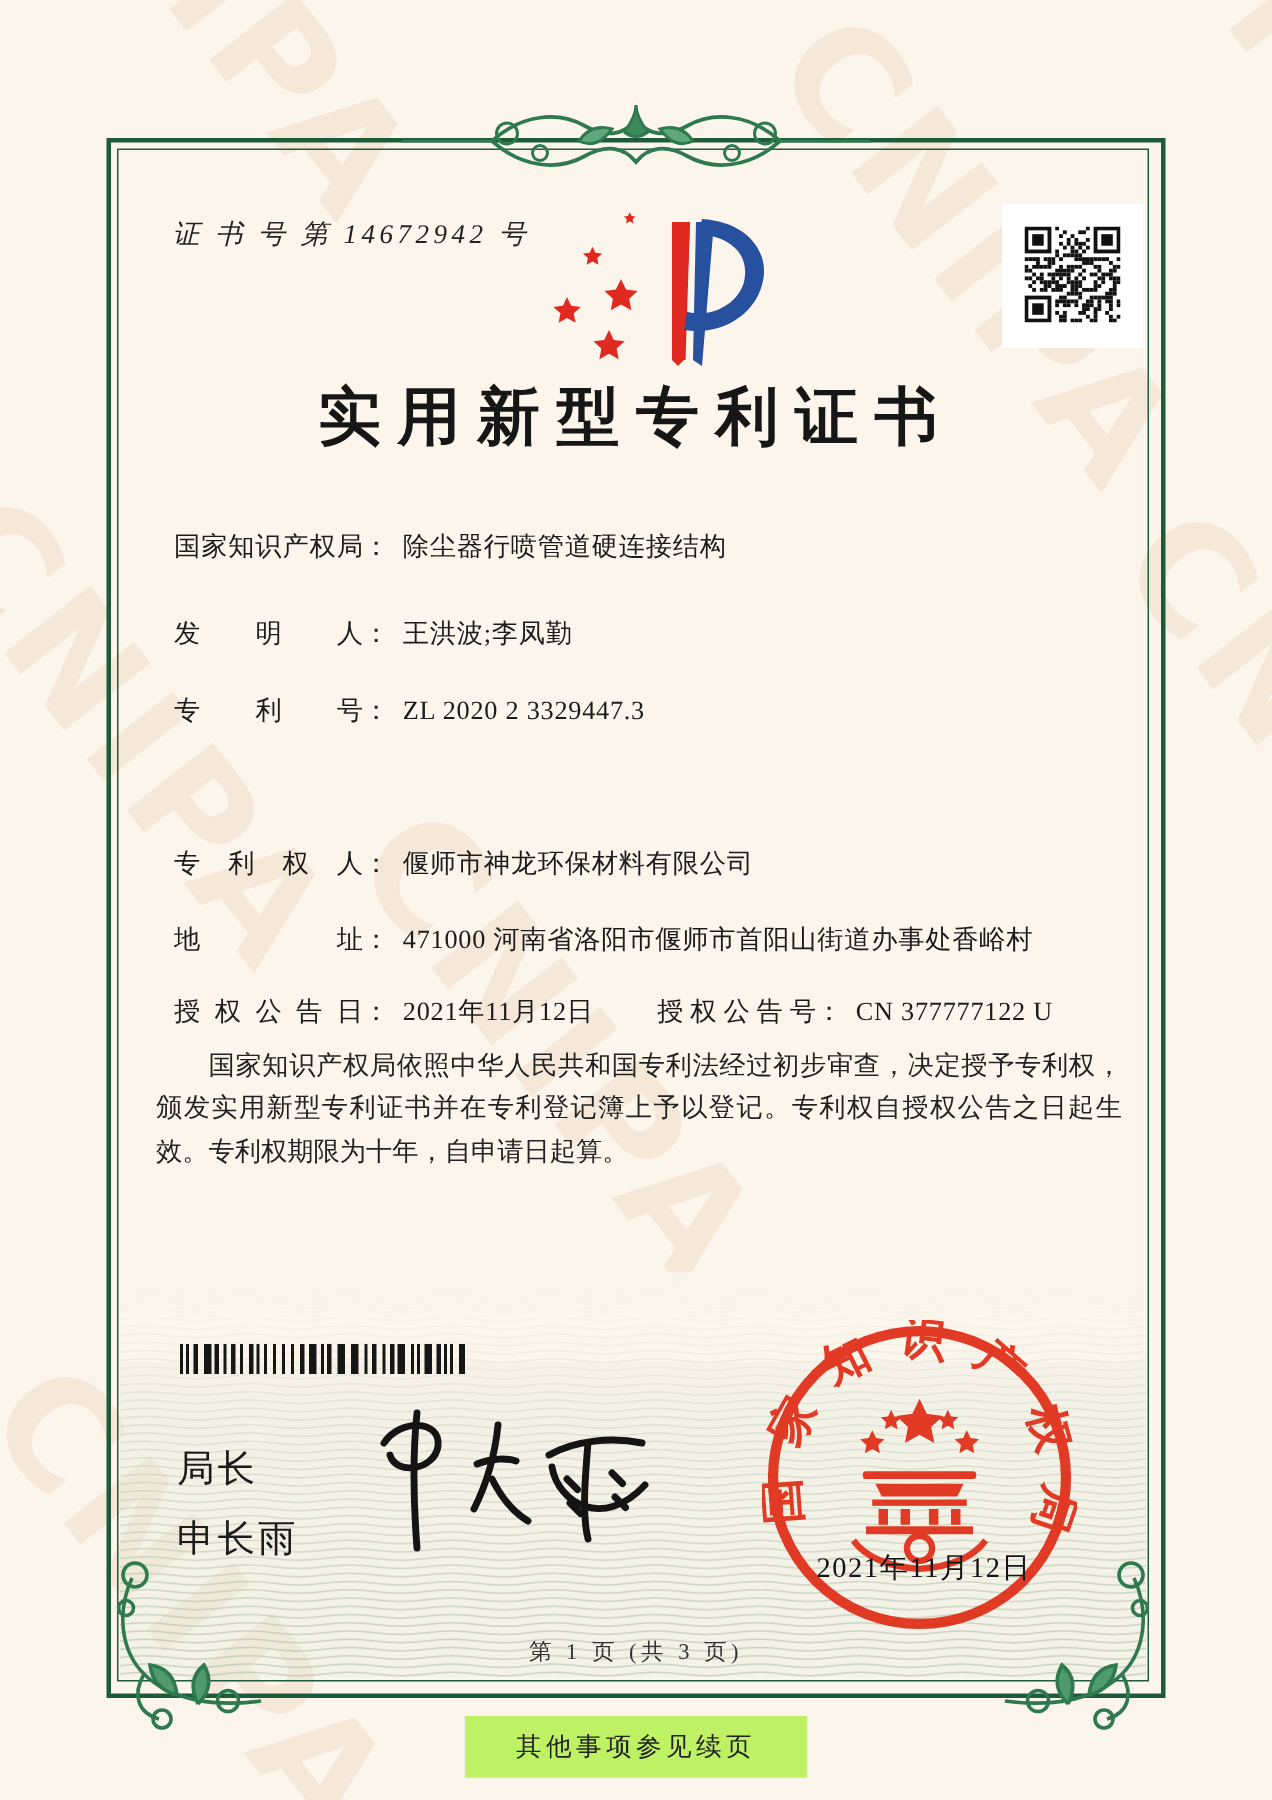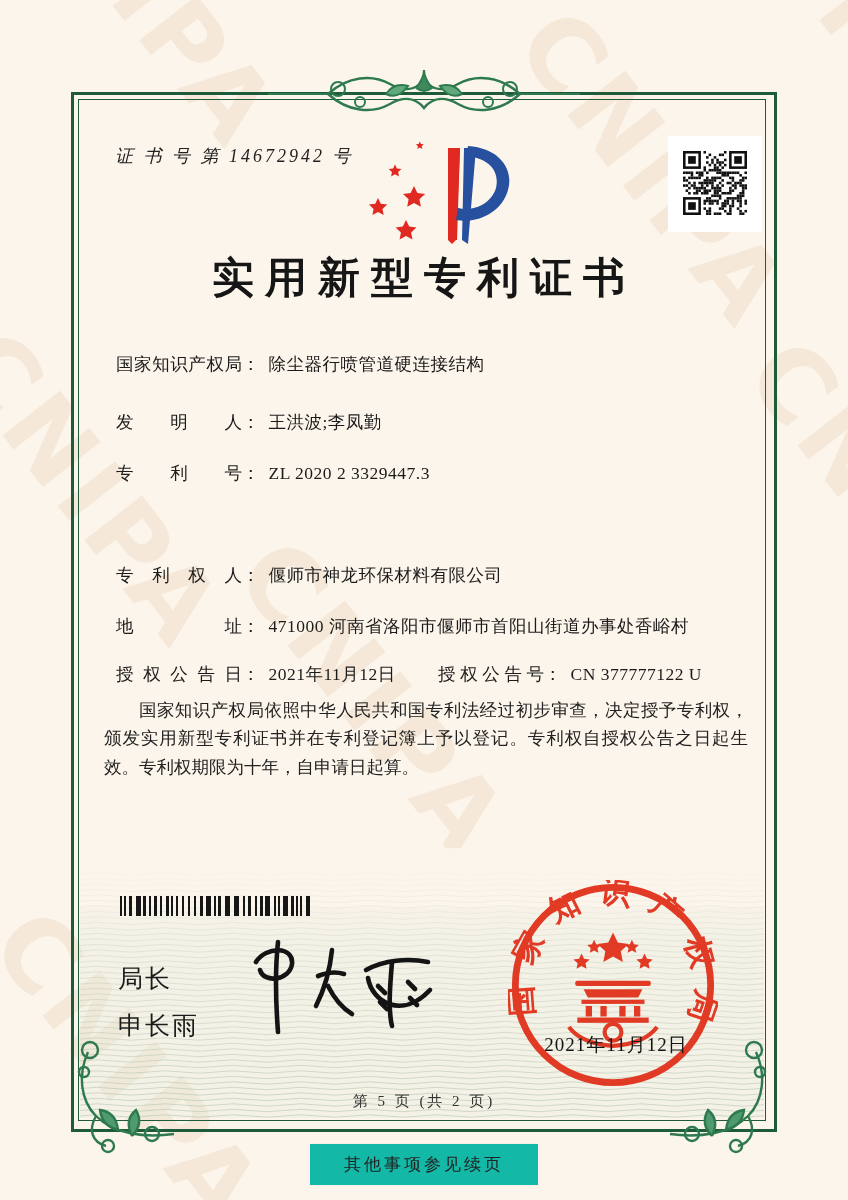--- a/index.html
+++ b/index.html
@@ -50,21 +50,21 @@
   .signature{left:232px;top:928px;}
 
   .seal{left:508px;top:880px;}
   .seal-date{left:518px;top:1032px;width:196px;text-align:center;font-size:19px;
              color:#141414;letter-spacing:1px;}
 
   .page-footer{left:0;top:1092px;width:848px;text-align:center;font-size:15px;
                letter-spacing:3px;color:#333;}
 
   .note-box{left:0;top:1144px;width:848px;text-align:center;}
-  .note-box span{display:inline-block;background:#14b8a6;padding:9px 34px;font-size:17px;
+  .note-box span{display:inline-block;background:#bef264;padding:9px 34px;font-size:17px;
                  letter-spacing:3px;color:#222;box-shadow:0 0 0 1px rgba(0,0,0,0.02);}
 
   .flourish{pointer-events:none;}
 </style>
 </head>
 <body>
 
 <div class="page">
 
   <span class="wm" style="left:-40px;top:-70px">CNIPA</span>
@@ -523,19 +523,19 @@
         <rect x="88" y="120" width="6" height="10"></rect>
       <rect x="106" y="120" width="6" height="10"></rect>
         <rect x="120" y="120" width="6" height="10"></rect>
       <rect x="66" y="131" width="68" height="5"></rect>
       <circle cx="100" cy="145" r="8" fill="none" stroke="#e02b15" stroke-width="4"></circle>
       <path d="M58,140 q12,16 42,18 q30,-2 42,-18" fill="none" stroke="#e02b15" stroke-width="4"></path>
     </g>
   </svg>
   <div class="abs seal-date">2021年11月12日</div>
 
-  <div class="abs page-footer">第 5 页 (共 2 页)</div>
+  <div class="abs page-footer">第 1 页 (共 3 页)</div>
 
   <div class="abs note-box">
     <span>其他事项参见续页</span>
   </div>
 
 </div>
 
 </body></html>

